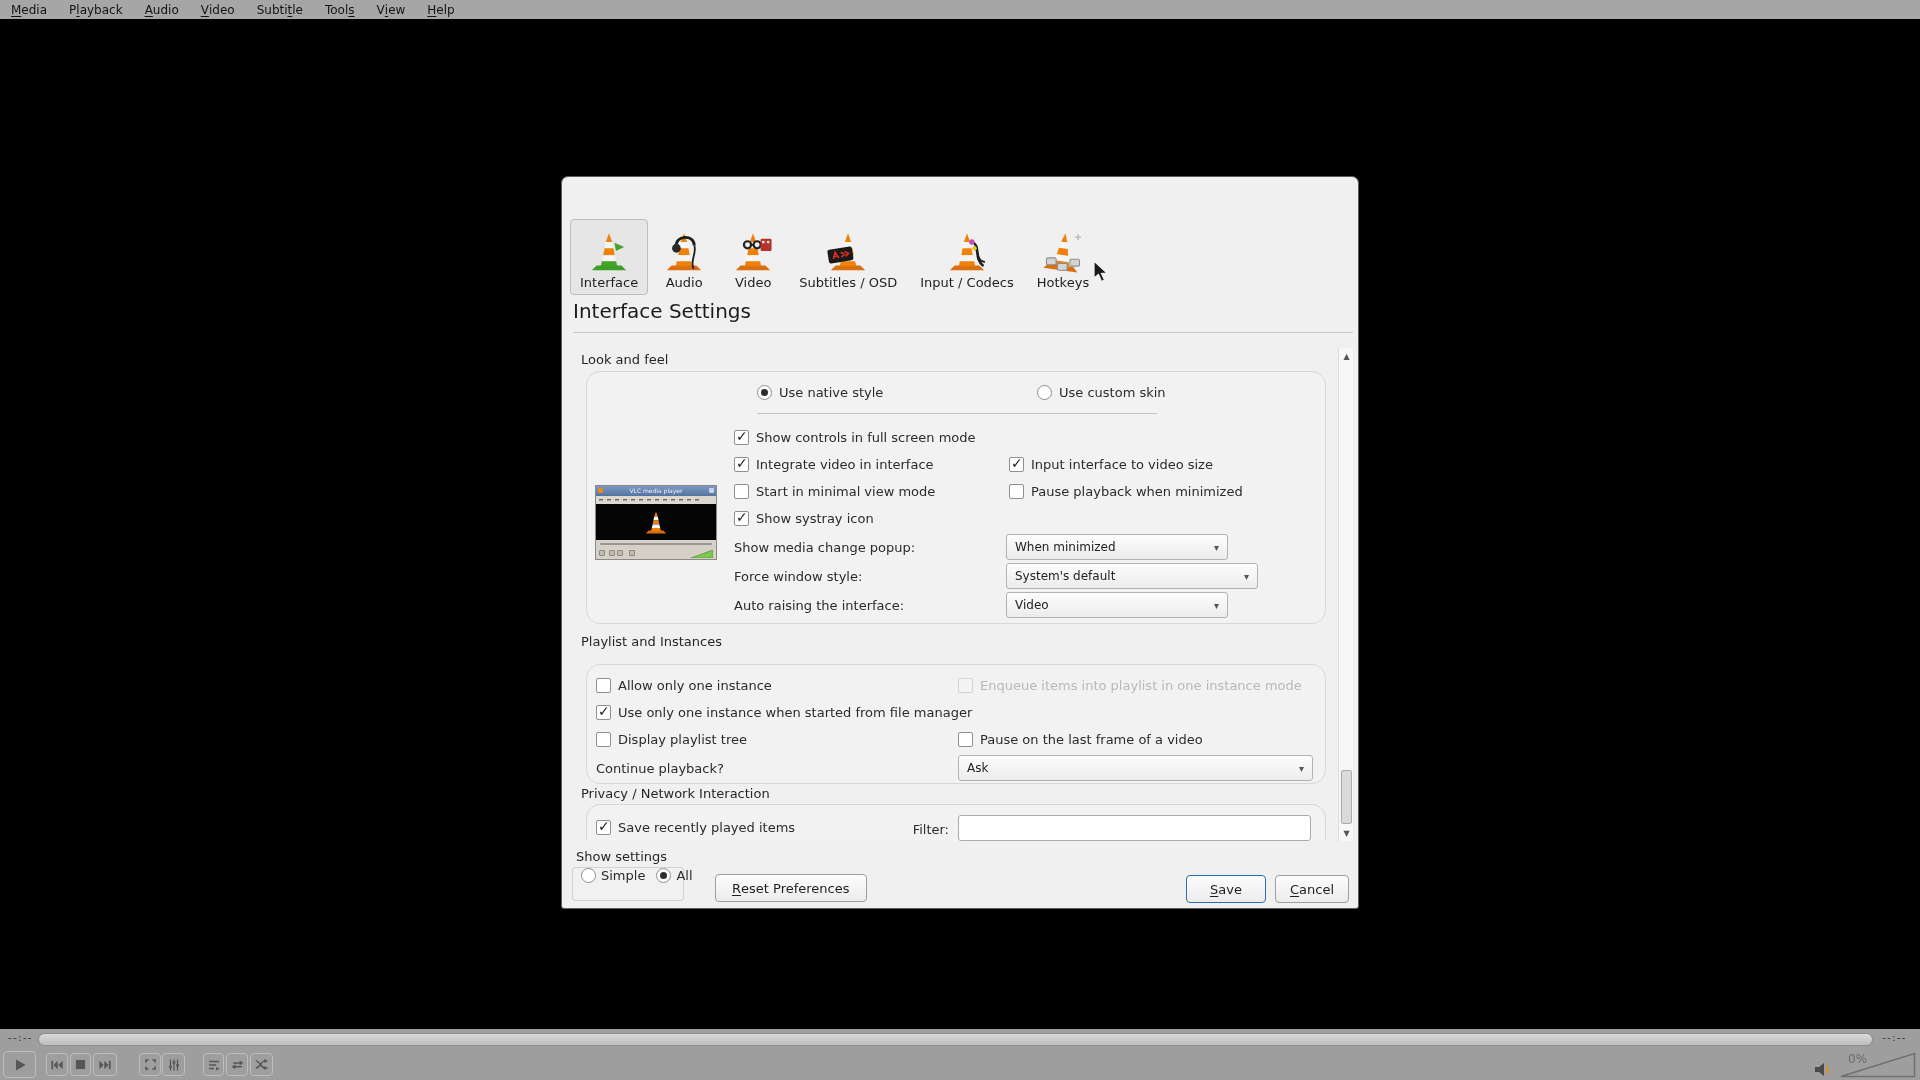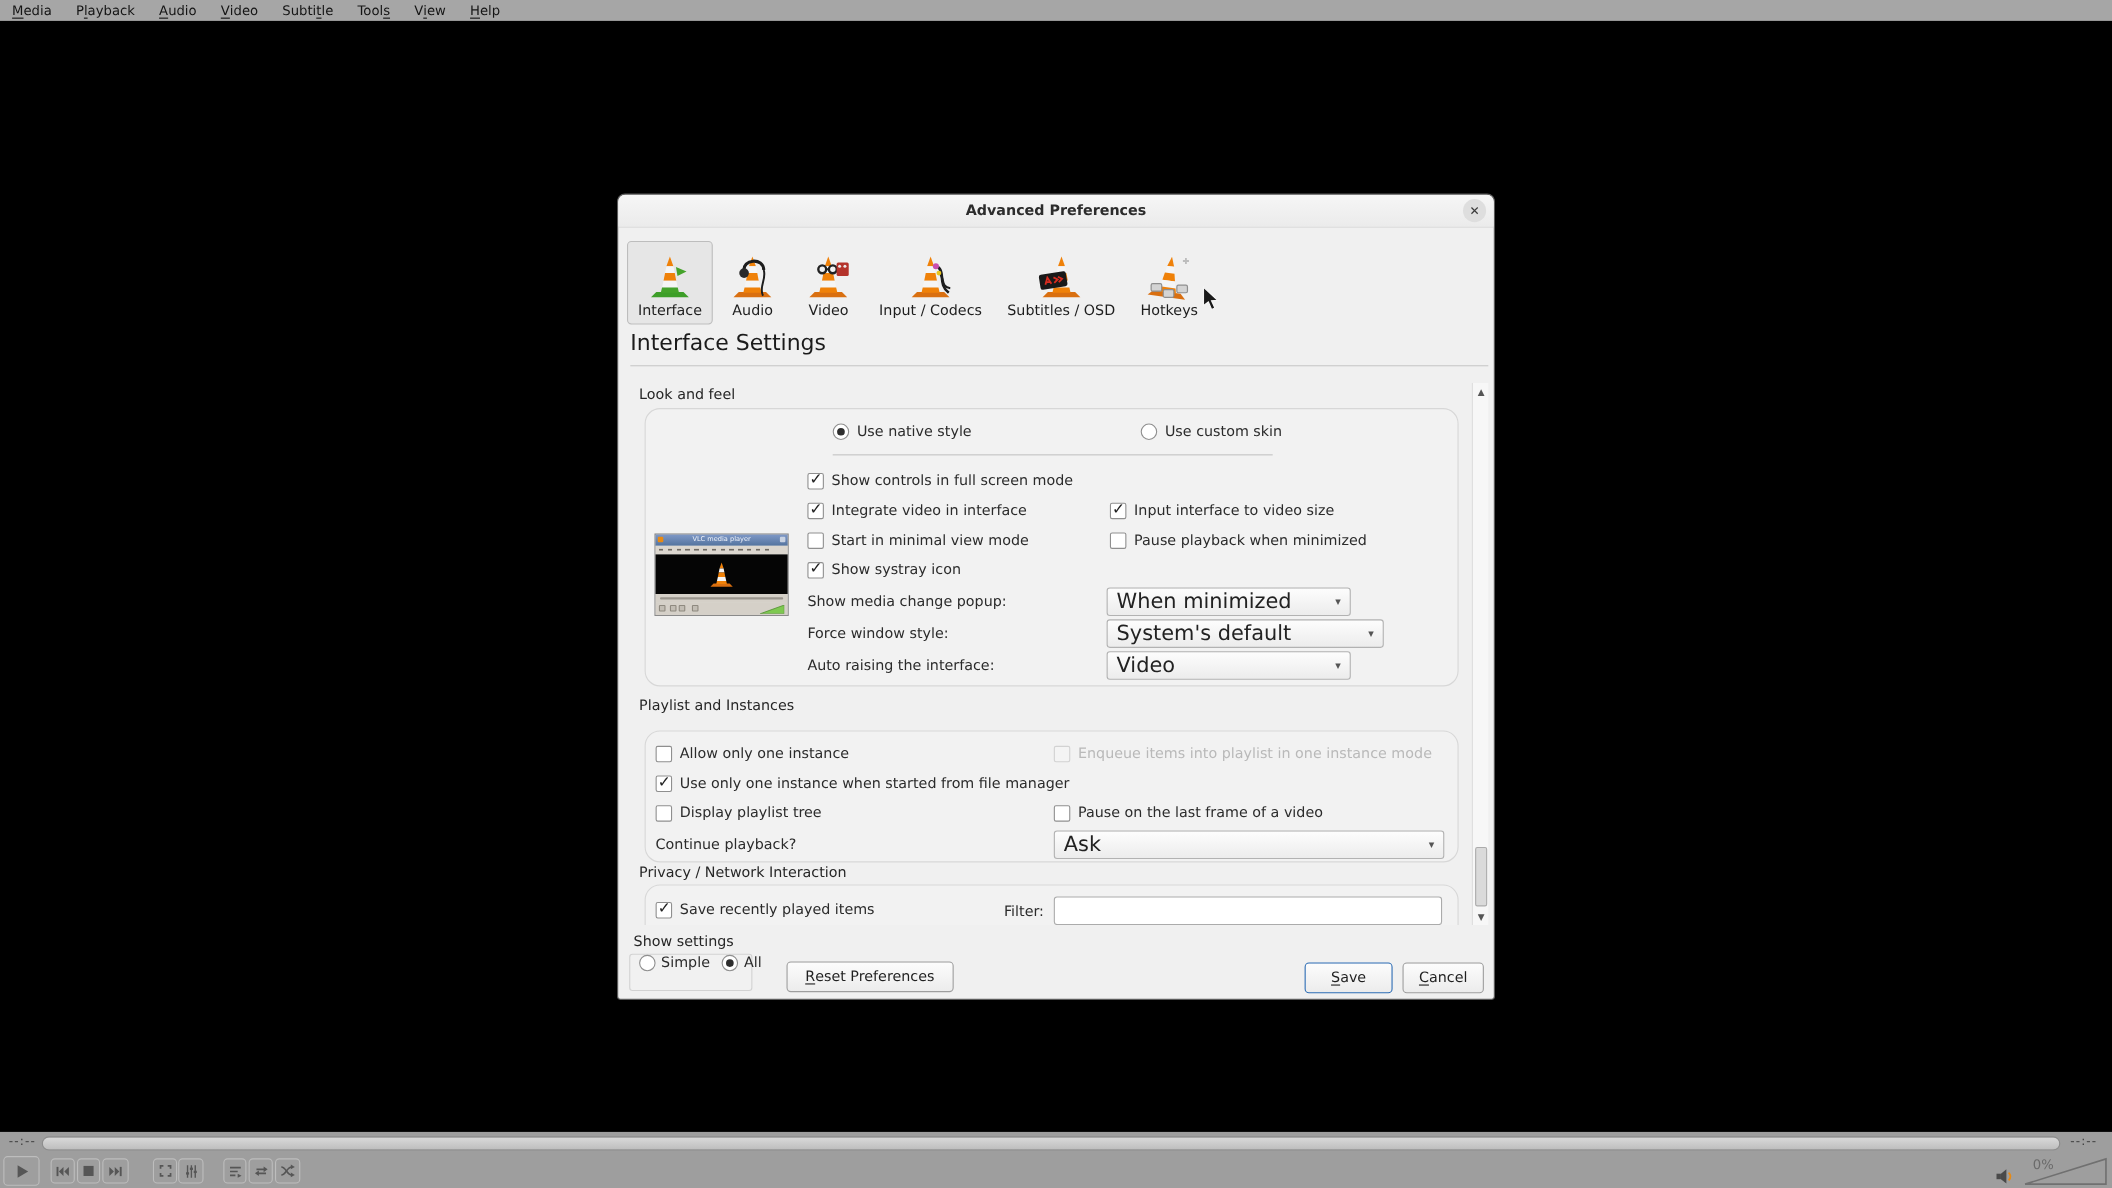--- a/index.html
+++ b/index.html
@@ -60,21 +60,21 @@
                        font-weight:bold; color:#1f1f1f; }
   .radio { width:15px; height:15px; background:#fff; border:1px solid #8f8f8f; border-radius:50%;
            position:relative; flex:0 0 auto; }
   .radio.checked::after { content:""; position:absolute; left:3px; top:3px; width:7px; height:7px;
                           border-radius:50%; background:#2e2e2e; }
 
   .field-label { position:absolute; font-size:13px; color:#2b2b2b; white-space:nowrap; }
   .dropdown { position:absolute; height:26px; background:linear-gradient(#fdfdfd,#ececec);
               border:1px solid #b2b2b2; border-radius:3px; display:flex; align-items:center;
               justify-content:space-between; padding:0 8px; }
-  .dd-value { font-size:19px; color:#222; }
+  .dd-value { font-size:12px; color:#222; }
   .dd-arrow { font-size:10px; color:#555; margin-left:8px; }
   .text-input { position:absolute; height:26px; background:#fff; border:1px solid #ababab;
                 border-radius:3px; font-size:13px; padding:0 6px; color:#222;
                 font-family:"DejaVu Sans","Liberation Sans",sans-serif; }
 
   .divider { position:absolute; border-top:1px solid #c4c4c4; }
 
   
   .thumb { position:absolute; left:8px; top:113px; width:122px; height:75px; border:1px solid #8a8a8a;
            background:#d9d9d9; display:flex; flex-direction:column; }
@@ -178,26 +178,20 @@
       </div>
     <div class="menu-item mn">
         <span></span>
         <span class="u">H</span>
         <span>elp</span>
       </div>
   </div>
 
   <div class="dialog">
 
-    <div class="titlebar">
-      <span class="title-text">Advanced Preferences</span>
-      <span class="close-btn">
-          <span>✕</span>
-        </span>
-    </div>
 
     <div class="cat-toolbar">
       <div class="cat-item selected">
         <svg class="icon" viewBox="0 0 32 32">
           <use href="#cone-green"></use>
           <path d="M20 10 L27 13 L21 16 Z" fill="#44a32a"></path>
         </svg>
         <span class="cat-label">Interface</span>
       </div>
       <div class="cat-item">
@@ -217,35 +211,35 @@
           <path d="M14.6 11.5 L16.4 11.5" stroke="#222" stroke-width="1.4"></path>
           <rect x="21.5" y="7" width="8" height="9" rx="1" fill="#b4332b"></rect>
           <circle cx="23.5" cy="9.5" r="1" fill="#e9e9e9"></circle>
           <circle cx="27" cy="9.5" r="1" fill="#e9e9e9"></circle>
         </svg>
         <span class="cat-label">Video</span>
       </div>
       <div class="cat-item">
         <svg class="icon" viewBox="0 0 32 32">
           <use href="#cone-orange"></use>
+          <rect x="1.5" y="14" width="18" height="10" rx="1.5" fill="#191919" transform="rotate(-9 10 19)"></rect>
+          <path d="M5 21 L7 16.5 L9 21 M6 19.5 L8 19.5" stroke="#d92c20" stroke-width="1.2" fill="none" transform="rotate(-9 10 19)"></path>
+          <path d="M11 17 L13.5 18.8 L11 20.6 M14 17 L16.5 18.8 L14 20.6" stroke="#d92c20" stroke-width="1.2" fill="none" transform="rotate(-9 10 19)"></path>
+        </svg>
+        <span class="cat-label">Subtitles / OSD</span>
+      </div>
+      <div class="cat-item">
+        <svg class="icon" viewBox="0 0 32 32">
+          <use href="#cone-orange"></use>
           <path d="M19 9 C27 12 20 21 28 27" stroke="#1e1e1e" stroke-width="1.8" fill="none"></path>
           <path d="M21 13 C26 17 22 23 29 24" stroke="#1e1e1e" stroke-width="1.4" fill="none"></path>
           <circle cx="19.5" cy="9.5" r="2" fill="#c94fae"></circle>
           <circle cx="21.5" cy="14" r="1.6" fill="#e7c51f"></circle>
         </svg>
         <span class="cat-label">Input / Codecs</span>
-      </div>
-      <div class="cat-item">
-        <svg class="icon" viewBox="0 0 32 32">
-          <use href="#cone-orange"></use>
-          <rect x="1.5" y="14" width="18" height="10" rx="1.5" fill="#191919" transform="rotate(-9 10 19)"></rect>
-          <path d="M5 21 L7 16.5 L9 21 M6 19.5 L8 19.5" stroke="#d92c20" stroke-width="1.2" fill="none" transform="rotate(-9 10 19)"></path>
-          <path d="M11 17 L13.5 18.8 L11 20.6 M14 17 L16.5 18.8 L14 20.6" stroke="#d92c20" stroke-width="1.2" fill="none" transform="rotate(-9 10 19)"></path>
-        </svg>
-        <span class="cat-label">Subtitles / OSD</span>
       </div>
       <div class="cat-item">
         <svg class="icon" viewBox="0 0 32 32">
           <g transform="rotate(8 16 16)">
               <use href="#cone-orange"></use>
             </g>
           <rect x="4" y="21" width="7" height="5" rx="1" fill="#d4d4d4" stroke="#8e8e8e" stroke-width="0.8"></rect>
           <rect x="12" y="25" width="7" height="5" rx="1" fill="#d4d4d4" stroke="#8e8e8e" stroke-width="0.8"></rect>
           <rect x="21" y="22" width="7" height="5" rx="1" fill="#d4d4d4" stroke="#8e8e8e" stroke-width="0.8"></rect>
           <path d="M25 6 L29 6 M27 4 L27 8" stroke="#bdbdbd" stroke-width="1.2"></path>

